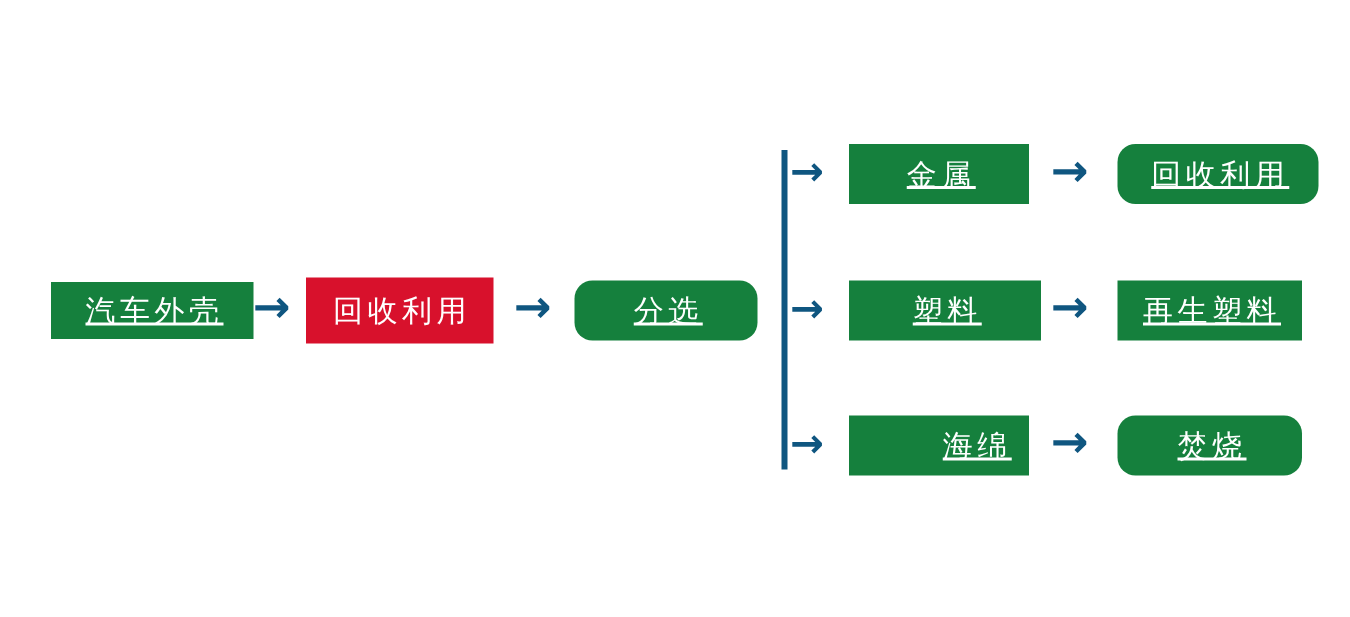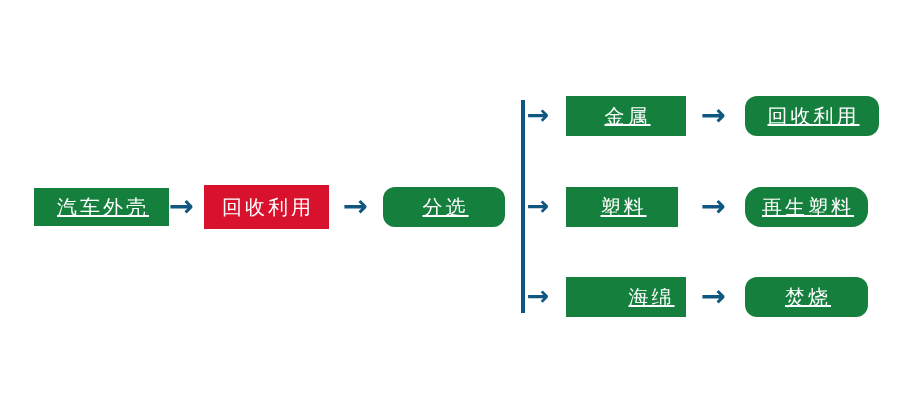--- a/index.html
+++ b/index.html
@@ -46,26 +46,26 @@
     background: #0F5680;
   }
 
   
   .n-car     { left: 34px;  top: 188px; width: 135px; height: 38px; align-items: center; }
   .n-crush   { left: 204px; top: 185px; width: 125px; height: 44px; }
   .n-sort    { left: 383px; top: 187px; width: 122px; height: 40px; border-radius: 12px; }
 
   
   .n-metal   { left: 566px; top: 96px;  width: 120px; height: 40px; }
-  .n-plastic { left: 566px; top: 187px; width: 112px; height: 40px; }
+  .n-plastic { left: 566px; top: 187px; width: 128px; height: 40px; }
   .n-sponge  { left: 566px; top: 277px; width: 120px; height: 40px; padding-left: 48px; }
 
   
   .n-recycle   { left: 745px; top: 96px;  width: 134px; height: 40px; border-radius: 12px; }
-  .n-replastic { left: 745px; top: 187px; width: 123px; height: 40px; border-radius: 16px; }
+  .n-replastic { left: 745px; top: 187px; width: 123px; height: 40px; }
   .n-burn      { left: 745px; top: 277px; width: 123px; height: 40px; border-radius: 12px; }
 
   
   .a-1 { left: 181px; top: 207px; }
   .a-2 { left: 355px; top: 207px; }
   .a-b1 { left: 538px; top: 116px; }
   .a-b2 { left: 538px; top: 207px; }
   .a-b3 { left: 538px; top: 297px; }
   .a-d1 { left: 713px; top: 116px; }
   .a-d2 { left: 713px; top: 207px; }

